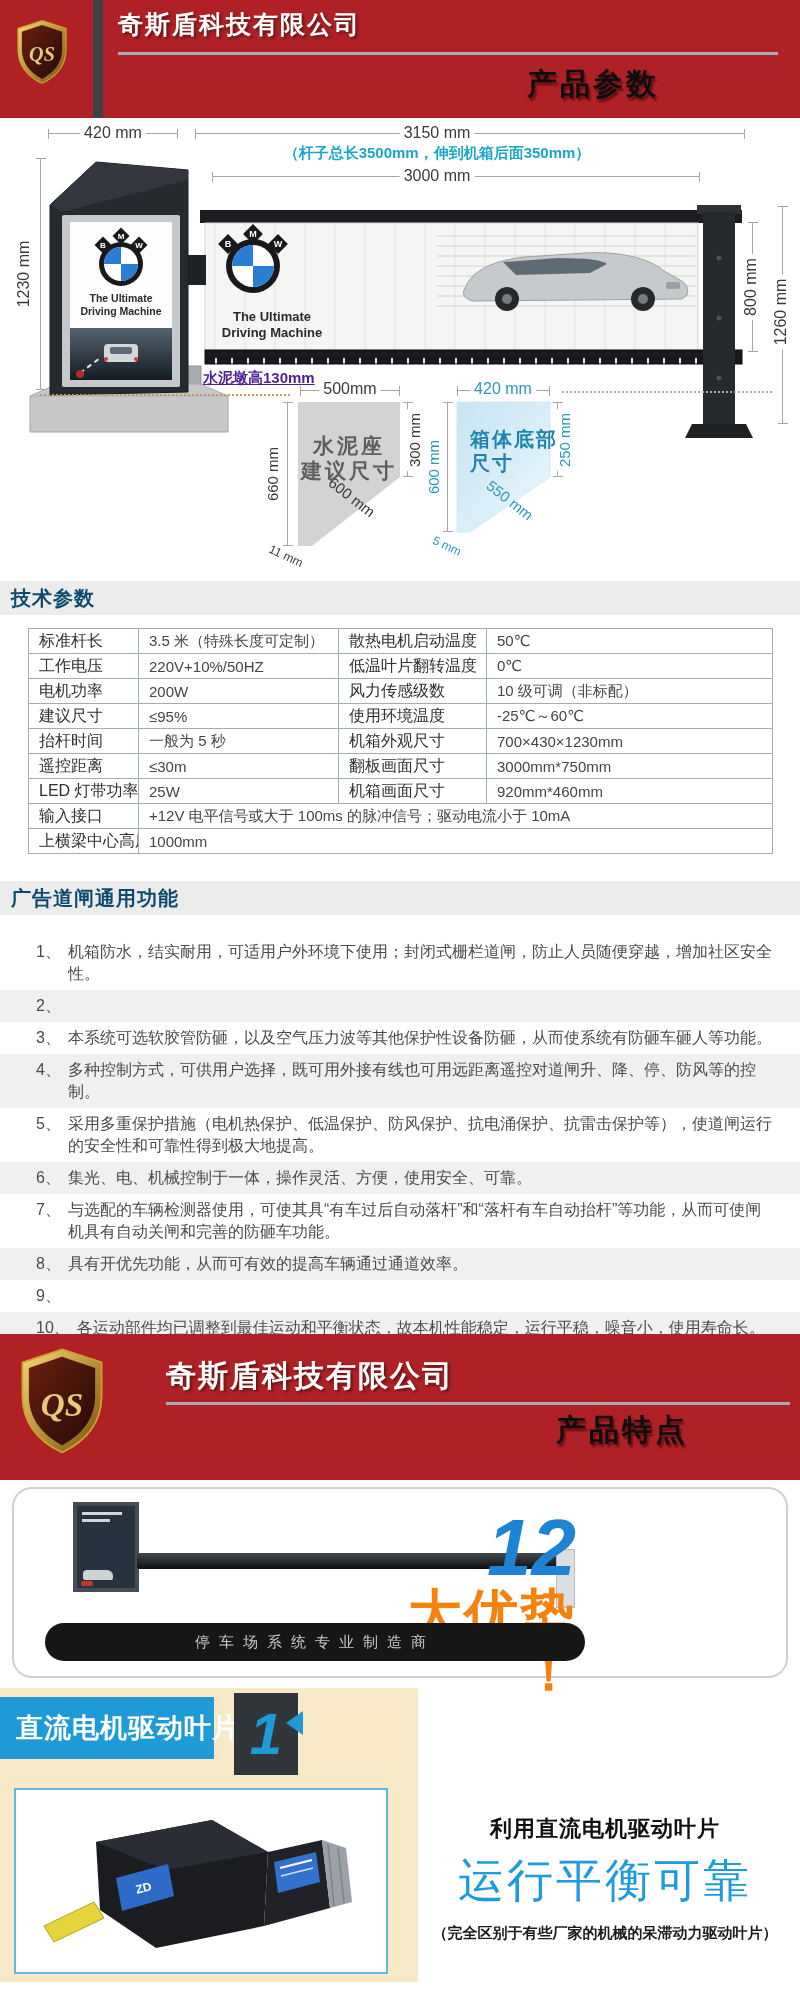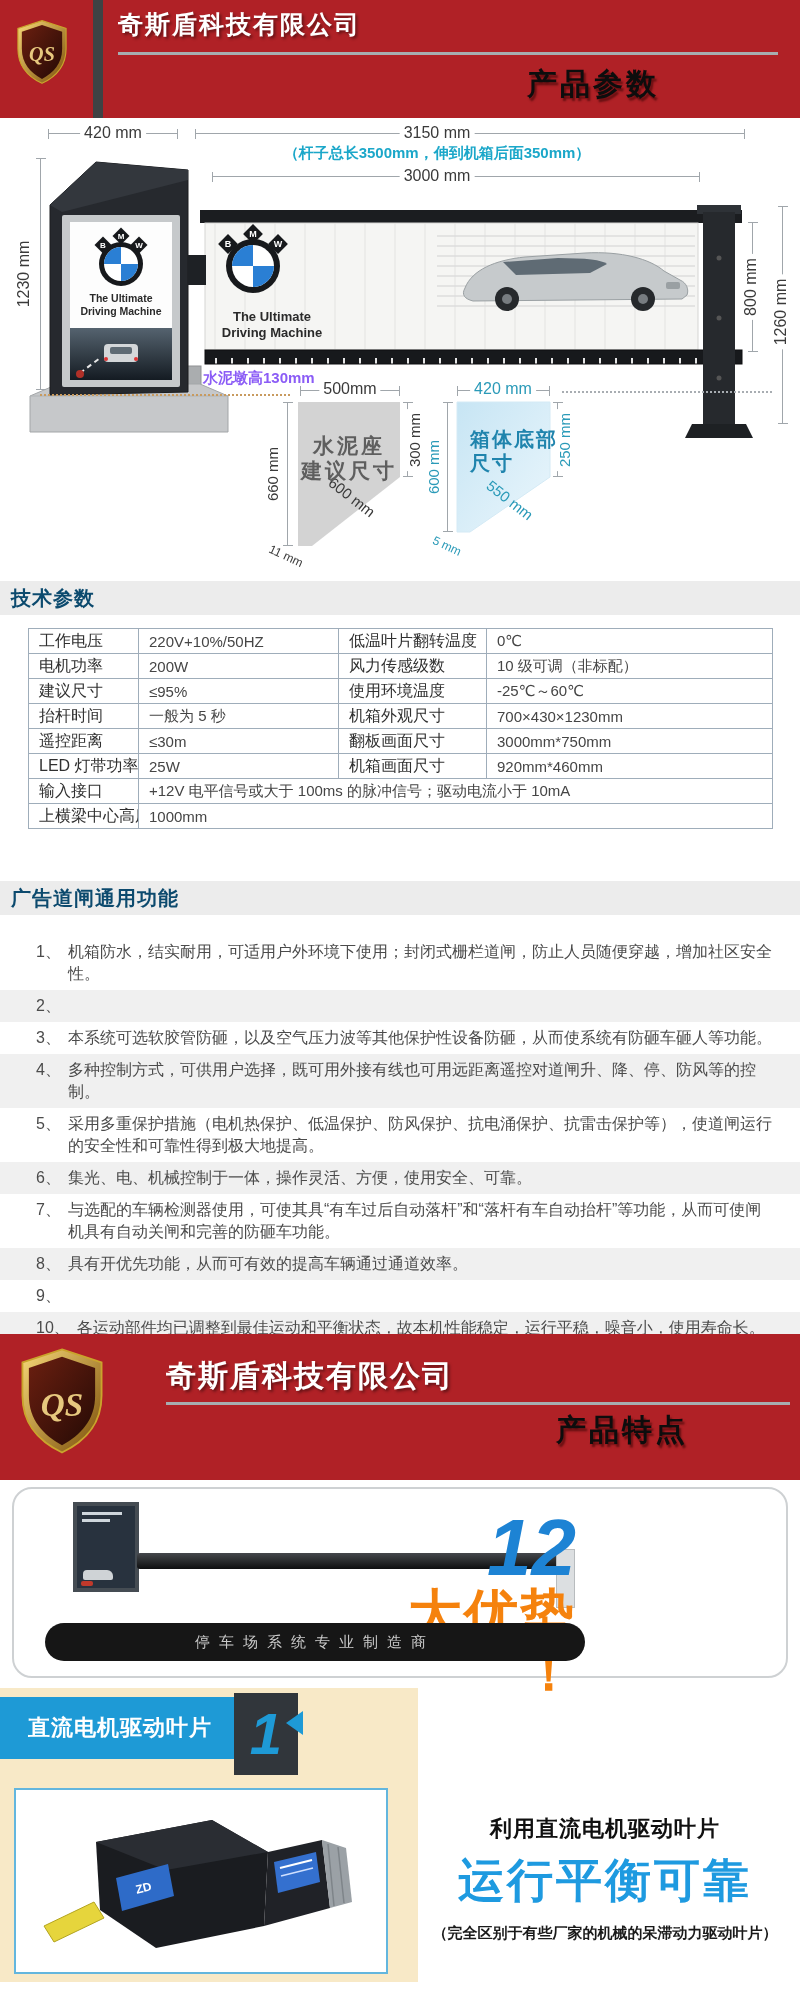--- a/index.html
+++ b/index.html
@@ -23,21 +23,21 @@
   .vdim{position:absolute;width:0;border-left:1px solid #a0a6ab;}
   .vdim:before,.vdim:after{content:"";position:absolute;left:-5px;height:1px;width:10px;background:#a0a6ab;}
   .vdim:before{top:0;}.vdim:after{bottom:0;}
   .dlab{position:absolute;transform:translate(-50%,-50%);background:#fff;padding:0 4px;font-size:16px;color:#3a3a3a;white-space:nowrap;}
   .dlab.v{transform:translate(-50%,-50%) rotate(-90deg);}
   .dlab.rot38{transform:translate(-50%,-50%) rotate(38deg);background:transparent;}
   .dlab.rot25{transform:translate(-50%,-50%) rotate(25deg);background:transparent;}
   .f15{font-size:15px;}.f12{font-size:12px;}
   .tl{color:#2a9ab8;}
   .cyan-note{position:absolute;transform:translate(-50%,-50%);background:#fff;color:#1ba7c9;font-weight:bold;font-size:15px;white-space:nowrap;padding:0 4px;}
-  .orange-note{position:absolute;color:#8b5cf6;font-weight:bold;font-size:15px;white-space:nowrap;}
+  .orange-note{position:absolute;color:#4c1d95;font-weight:bold;font-size:15px;white-space:nowrap;text-decoration:underline;}
   .dash-line{position:absolute;height:0;}
   .trap-title{position:absolute;font-weight:bold;white-space:nowrap;}
   .gray-title{transform:translate(-50%,0);color:#5e5e5e;font-size:21px;letter-spacing:3px;}
   .blue-title{color:#1f84ad;font-size:20px;letter-spacing:2px;}
 
   
   .band{position:absolute;left:0;width:800px;height:34px;background:#ececec;}
   .band span{display:block;margin-left:11px;line-height:34px;font-size:20px;font-weight:bold;color:#0c4a6e;letter-spacing:1px;}
 
   
@@ -60,28 +60,28 @@
   #promo-arm{position:absolute;left:137px;top:1553px;width:421px;height:16px;background:linear-gradient(#45484c,#0e0f10);border-radius:3px;}
   #promo-post{position:absolute;left:556px;top:1549px;width:17px;height:57px;background:#dcdfe1;border:1px solid #b8bcbe;}
   #promo-headline{position:absolute;left:408px;top:1510px;display:flex;align-items:flex-end;white-space:nowrap;flex-direction:column;}
   #promo-num{font-size:80px;line-height:.95;font-weight:bold;font-style:italic;color:#1d83d4;}
   #promo-big{font-size:54px;line-height:1.05;font-weight:bold;color:#f5820d;letter-spacing:2px;}
   #promo-bang{font-size:54px;line-height:1.05;font-weight:bold;color:#f5820d;}
   #promo-bar{position:absolute;left:45px;top:1623px;width:540px;height:38px;background:#161616;border-radius:19px;text-align:center;line-height:38px;color:#c9c9c9;font-size:15px;letter-spacing:9px;white-space:nowrap;}
 
   
   #adv-cream{position:absolute;left:0;top:1688px;width:418px;height:294px;background:#f8e9c7;}
-  #adv-banner{position:absolute;left:0;top:1697px;width:234px;height:62px;background:#1e9ad6;color:#fff;font-size:22px;font-weight:bold;line-height:62px;padding-left:28px;box-sizing:border-box;letter-spacing:1px;white-space:nowrap;}
+  #adv-banner{position:absolute;left:0;top:1697px;width:214px;height:62px;background:#1e9ad6;color:#fff;font-size:27px;font-weight:bold;line-height:62px;padding-left:16px;box-sizing:border-box;letter-spacing:1px;white-space:nowrap;}
   #adv-numbox{position:absolute;left:234px;top:1693px;width:64px;height:82px;background:#31363b;text-align:center;}
   #adv-numbox span{font-size:58px;line-height:82px;font-weight:bold;font-style:italic;color:#1e9ad6;}
   #adv-tri{position:absolute;left:286px;top:1711px;width:0;height:0;border-top:12px solid transparent;border-bottom:12px solid transparent;border-right:17px solid #1e9ad6;}
   #motor-panel{position:absolute;left:14px;top:1788px;width:374px;height:186px;background:#fff;border:2px solid #63b6de;box-sizing:border-box;}
   #adv-text{position:absolute;left:410px;top:1814px;width:390px;text-align:center;}
   #adv-line1{font-family:"Liberation Serif","DejaVu Serif",serif;font-size:22px;font-weight:bold;color:#101010;letter-spacing:1px;}
-  #adv-line2{margin-top:6px;font-size:46px;font-weight:bold;color:#1e9ae0;letter-spacing:3px;}
+  #adv-line2{margin-top:6px;font-size:46px;font-weight:normal;color:#1e9ae0;letter-spacing:3px;}
   #adv-line3{margin-top:12px;font-size:15px;font-weight:bold;color:#1a1a1a;}
 </style>
 </head>
 <body>
 
 <div id="page">
 
   <div id="header1" class="red-header">
     <svg class="abs" style="left:14px;top:14px;" width="56" height="76" viewBox="0 0 100 116">
       <defs>
@@ -284,20 +284,26 @@
 
   <table id="spec-table">
     <colgroup>
         <col style="width:110px">
         <col style="width:200px">
         <col style="width:148px">
         <col style="width:286px">
       </colgroup>
     <tbody>
       <tr>
+        <td class="t-label">标准杆长</td>
+        <td>3.5 米（特殊长度可定制）</td>
+        <td class="t-label">散热电机启动温度</td>
+        <td>50℃</td>
+      </tr>
+      <tr>
         <td class="t-label">工作电压</td>
         <td>220V+10%/50HZ</td>
         <td class="t-label">低温叶片翻转温度</td>
         <td>0℃</td>
       </tr>
       <tr>
         <td class="t-label">电机功率</td>
         <td>200W</td>
         <td class="t-label">风力传感级数</td>
         <td>10 级可调（非标配）</td>

